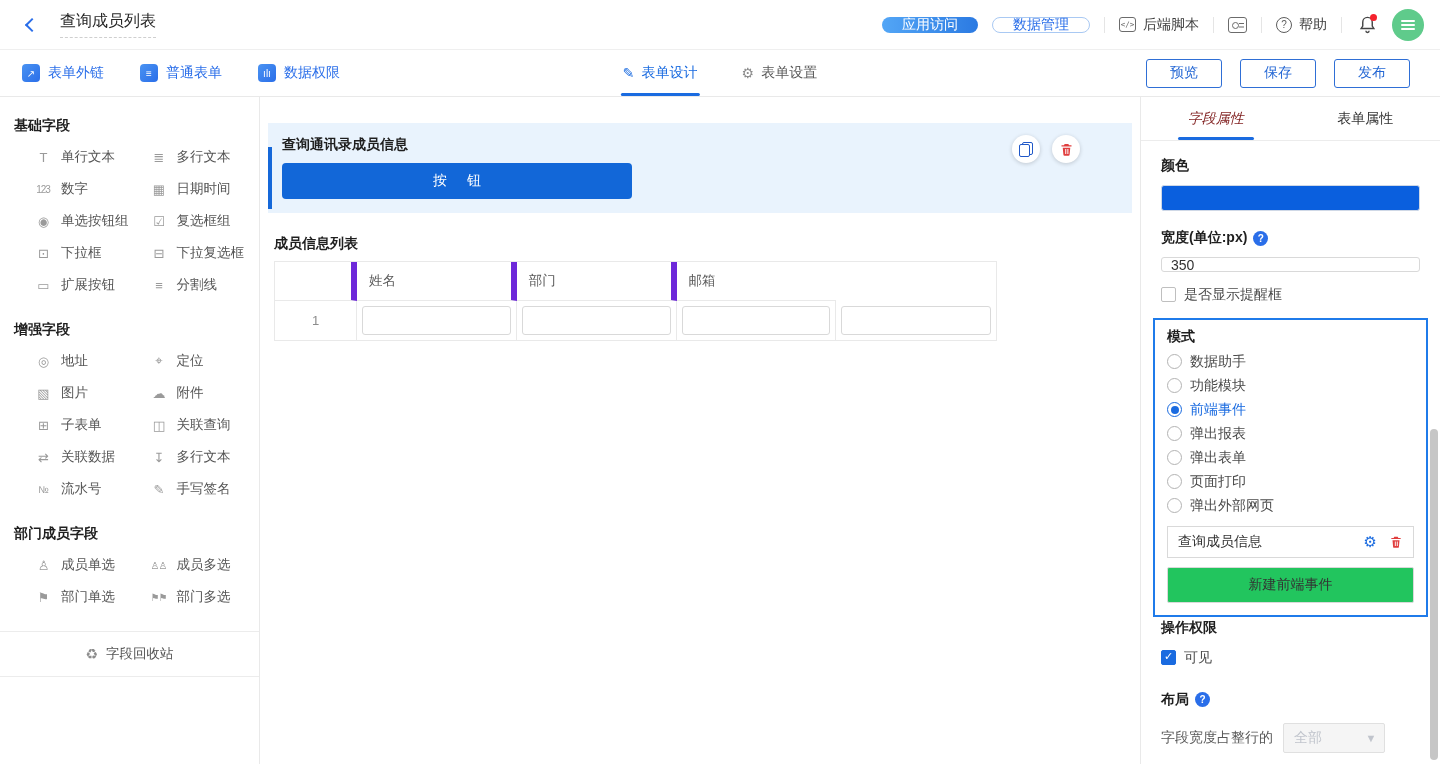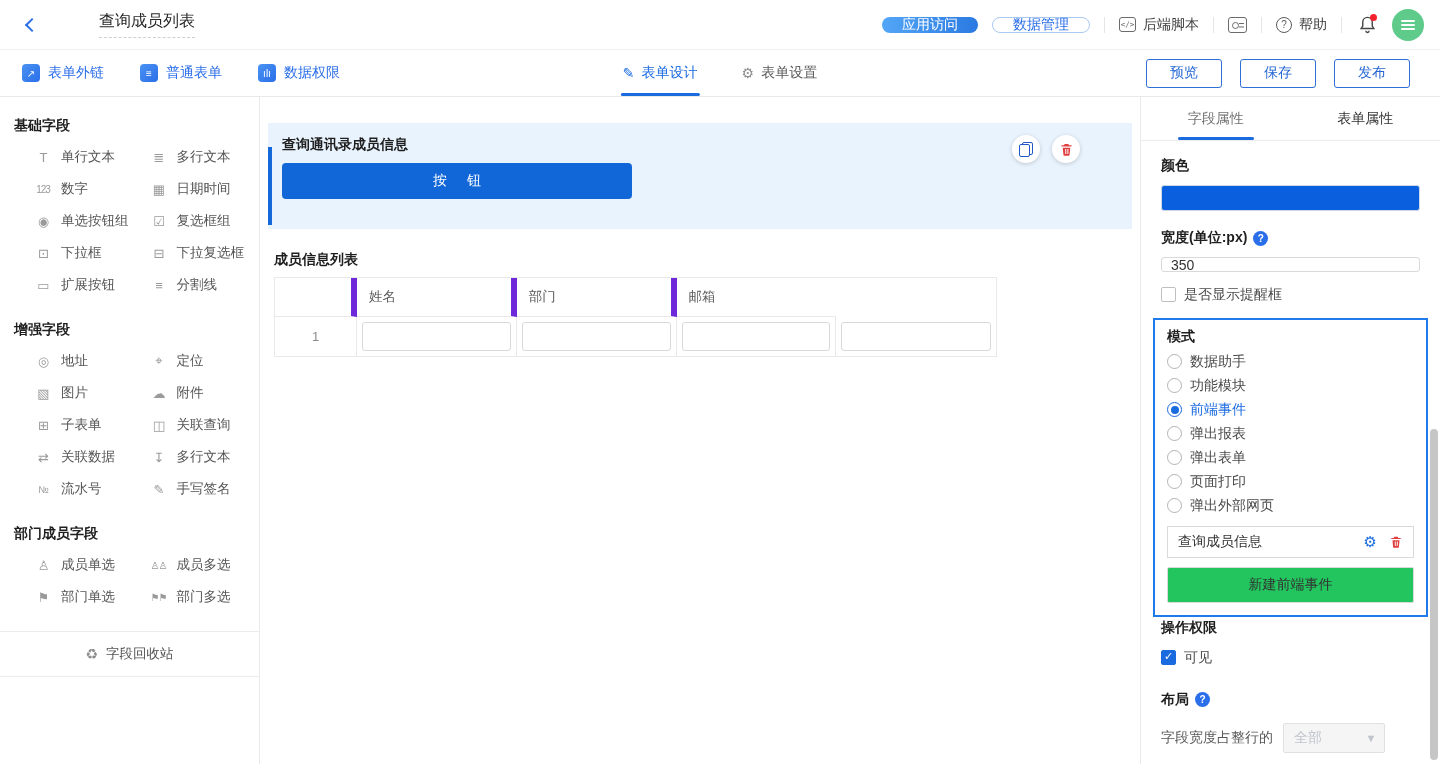--- a/index.html
+++ b/index.html
@@ -1,19 +1,19 @@
 <!DOCTYPE html>
 <html><head>
 <meta charset="utf-8">
 <style>
   * { margin:0; padding:0; box-sizing:border-box; }
   html,body { width:1440px; height:764px; font-family:"Liberation Sans","DejaVu Sans",sans-serif; background:#fff; color:#262626; overflow:hidden; }
 
   
-  .header { height:50px; display:flex; align-items:center; padding:0 16px 0 18px; border-bottom:1px solid #efefef; background:#fff;gap:39px; }
+  .header { height:50px; display:flex; align-items:center; padding:0 16px 0 18px; border-bottom:1px solid #efefef; background:#fff; }
   .back-btn { width:28px; height:28px; display:flex; align-items:center; justify-content:center; cursor:pointer; margin-right:14px; }
   .chev-left { width:10px; height:10px; border-left:2px solid #2a6ee9; border-bottom:2px solid #2a6ee9; transform:rotate(45deg); }
   .doc-title { font-size:16px; color:#262626; padding-bottom:5px; border-bottom:1px dashed #cfcfcf; }
   .header-right { margin-left:auto; display:flex; align-items:center; gap:14px; }
   .pill { height:16px; padding:0 20px; border-radius:16px; font-size:14px; display:flex; align-items:center; cursor:pointer; }
   .pill-solid { background:linear-gradient(90deg,#53a6f6,#2b7ae2); color:#fff; border:none; }
   .pill-outline { background:#fff; color:#2a6ee9; border:1px solid #a9c9f3; }
   .h-sep { width:1px; height:16px; background:#e5e5e5; }
   .h-item { display:flex; align-items:center; gap:7px; font-size:14px; color:#3d3d3d; cursor:pointer; }
   .code-badge { width:17px; height:15px; border:1.2px solid #6b6b6b; border-radius:3px; font-size:7.5px; color:#6b6b6b; display:flex; align-items:center; justify-content:center; font-family:"DejaVu Sans Mono",monospace; }
@@ -49,21 +49,21 @@
   
   .sec-title { font-size:14px; font-weight:bold; color:#1f1f1f; margin:20px 0 6px 0; }
   .field-grid { display:grid; grid-template-columns:1fr 1fr; }
   .field-item { display:flex; align-items:center; gap:9px; height:32px; padding-left:20px; font-size:13.5px; color:#555; cursor:grab; }
   .fi { width:18px; text-align:center; font-size:13px; color:#9a9a9a; letter-spacing:-1px; flex:none; }
   .fi.small { font-size:10px; }
   .recycle-bar { margin:18px -14px 0 -14px; border-top:1px solid #ececec; border-bottom:1px solid #ececec; height:46px; display:flex; align-items:center; justify-content:center; gap:8px; font-size:13.5px; color:#555; cursor:pointer; }
   .recycle-glyph { color:#8c8c8c; font-size:14px; }
 
   
-  .sel-field { background:#e9f3fd; padding:13px 14px 30px 14px; position:relative; }
+  .sel-field { background:#e9f3fd; padding:13px 14px 14px 14px; position:relative; }
   .sel-bar { position:absolute; left:0; top:24px; bottom:4px; width:4px; background:#1568d9; }
   .sel-label { font-size:14px; font-weight:bold; color:#1f1f1f; }
   .btn-field { margin-top:9px; width:350px; height:36px; background:#1267d8; border:none; border-radius:4px; color:#fff; font-size:14px; letter-spacing:8px; text-indent:8px; cursor:pointer; }
   .sel-tools { position:absolute; top:12px; right:52px; display:flex; gap:12px; }
   .tool-circle { width:28px; height:28px; border-radius:50%; background:#fff; box-shadow:0 1px 4px rgba(0,0,0,.18); display:flex; align-items:center; justify-content:center; cursor:pointer; }
   .copy-glyph { position:relative; width:14px; height:15px; }
   .copy-glyph::before { content:""; position:absolute; right:0; top:0; width:9px; height:11px; border:1.6px solid #2058c8; border-radius:2px; }
   .copy-glyph::after { content:""; position:absolute; left:0; bottom:0; width:9px; height:11px; border:1.6px solid #2058c8; border-radius:2px; background:#fff; }
   .trash-red { color:#e03e3e; display:flex; }
   .subform-label { margin:22px 0 8px 6px; font-size:14px; font-weight:bold; color:#1f1f1f; }
@@ -71,21 +71,21 @@
   .gt-row { display:grid; grid-template-columns:82px 1fr 1fr 1fr 1fr; }
   .gt-head .gt-cell { height:39px; display:flex; align-items:center; padding:0 12px; font-size:13.5px; color:#595959; border-bottom:1px solid #e9e9e9; border-right:6px solid #6d28d9; }
   .gt-head .gt-cell:last-child, .gt-body .gt-cell:last-child { border-right:none; }
   .gt-body .gt-cell { height:39px; display:flex; align-items:center; padding:0 5px; border-right:1px solid #e9e9e9; }
   .gt-index { justify-content:center !important; color:#8c8c8c; font-size:13px; }
   .cell-input { width:100%; height:29px; border:1px solid #d9d9d9; border-radius:3px; background:#fff; padding:0 8px; font-size:13px; }
 
   
   .panel-tabs { height:44px; display:flex; border-bottom:1px solid #ececec; }
   .panel-tab { flex:1; display:flex; align-items:center; justify-content:center; font-size:14px; color:#333; cursor:pointer; position:relative; }
-  .panel-tab.active { color:#737373; }
+  .panel-tab.active { color:#7f1d1d;font-style:italic; }
   .panel-tab.active::after { content:""; position:absolute; left:50%; transform:translateX(-50%); bottom:0; width:76px; height:3px; background:#1a6be0; border-radius:2px; }
   .panel-body { padding:16px 20px 0 20px; }
   .p-label { font-size:14px; font-weight:bold; color:#1f1f1f; display:flex; align-items:center; gap:6px; }
   .help-badge { width:15px; height:15px; border-radius:50%; background:#2a6ee9; color:#fff; font-size:10px; font-weight:bold; display:flex; align-items:center; justify-content:center; cursor:pointer; }
   .color-swatch { margin-top:10px; height:26px; border:1px solid #cfd8e6; border-radius:3px; background:#0a5fde; cursor:pointer; }
   .width-block { margin-top:18px; }
   .text-input { margin-top:10px; width:100%; height:15px; border:1px solid #d9d9d9; border-radius:3px; padding:0 9px; font-size:14px; color:#333; }
   .check-row { margin-top:12px; display:flex; align-items:center; gap:8px; font-size:14px; color:#4a4a4a; cursor:pointer; }
   .checkbox { width:15px; height:15px; border:1px solid #bfbfbf; border-radius:2px; background:#fff; flex:none; }
   .checkbox.checked { background:#1a6be0; border-color:#1a6be0; position:relative; }

